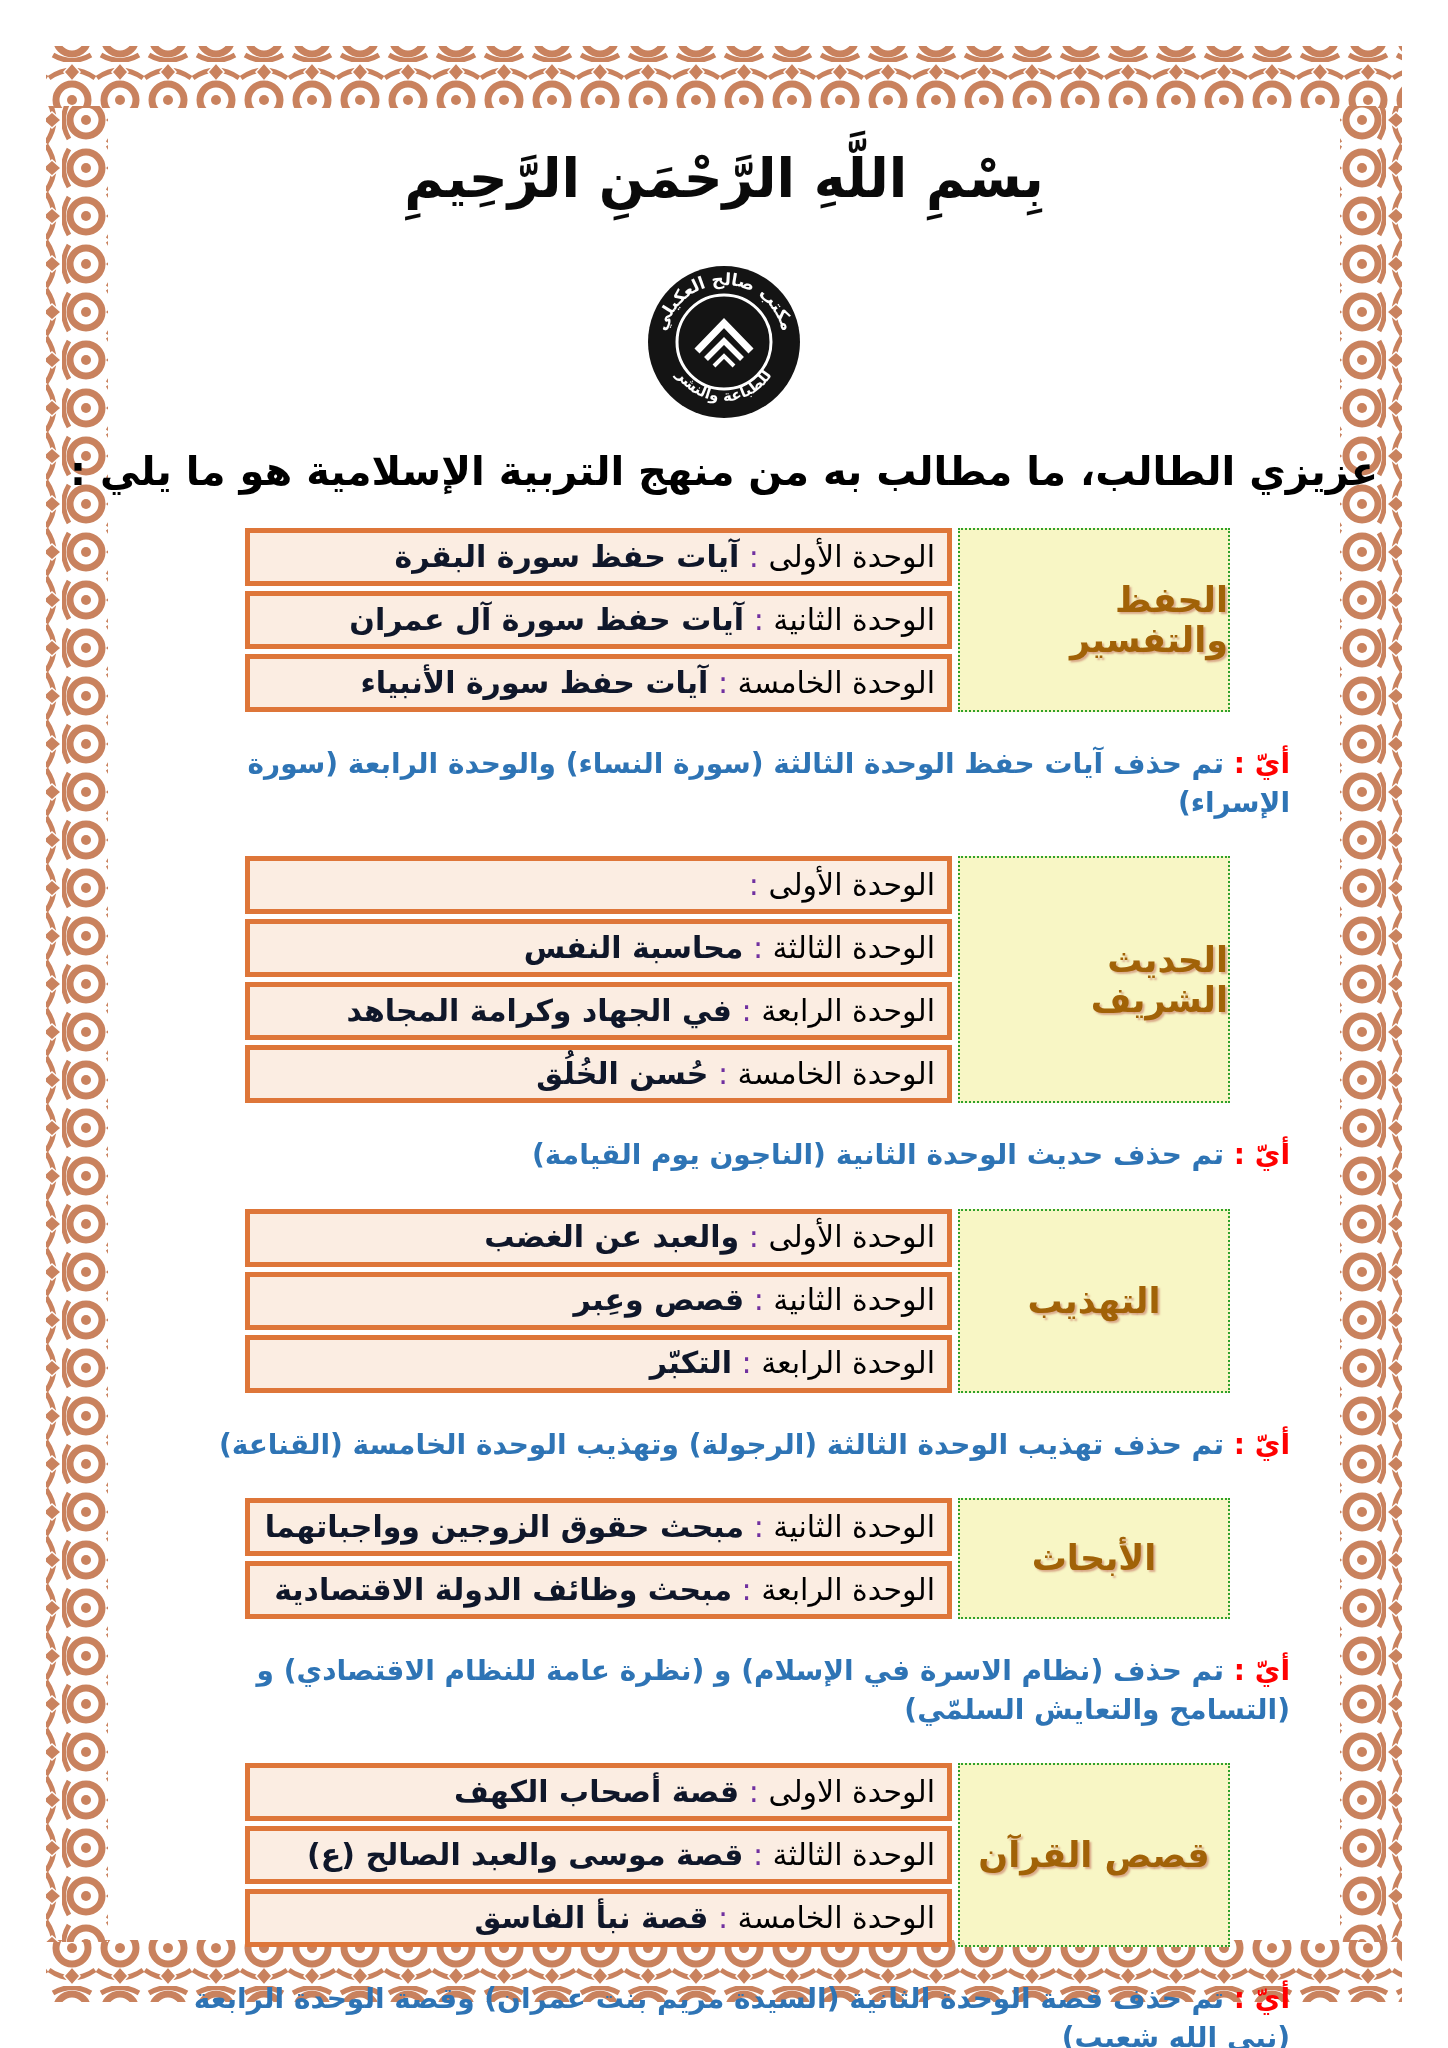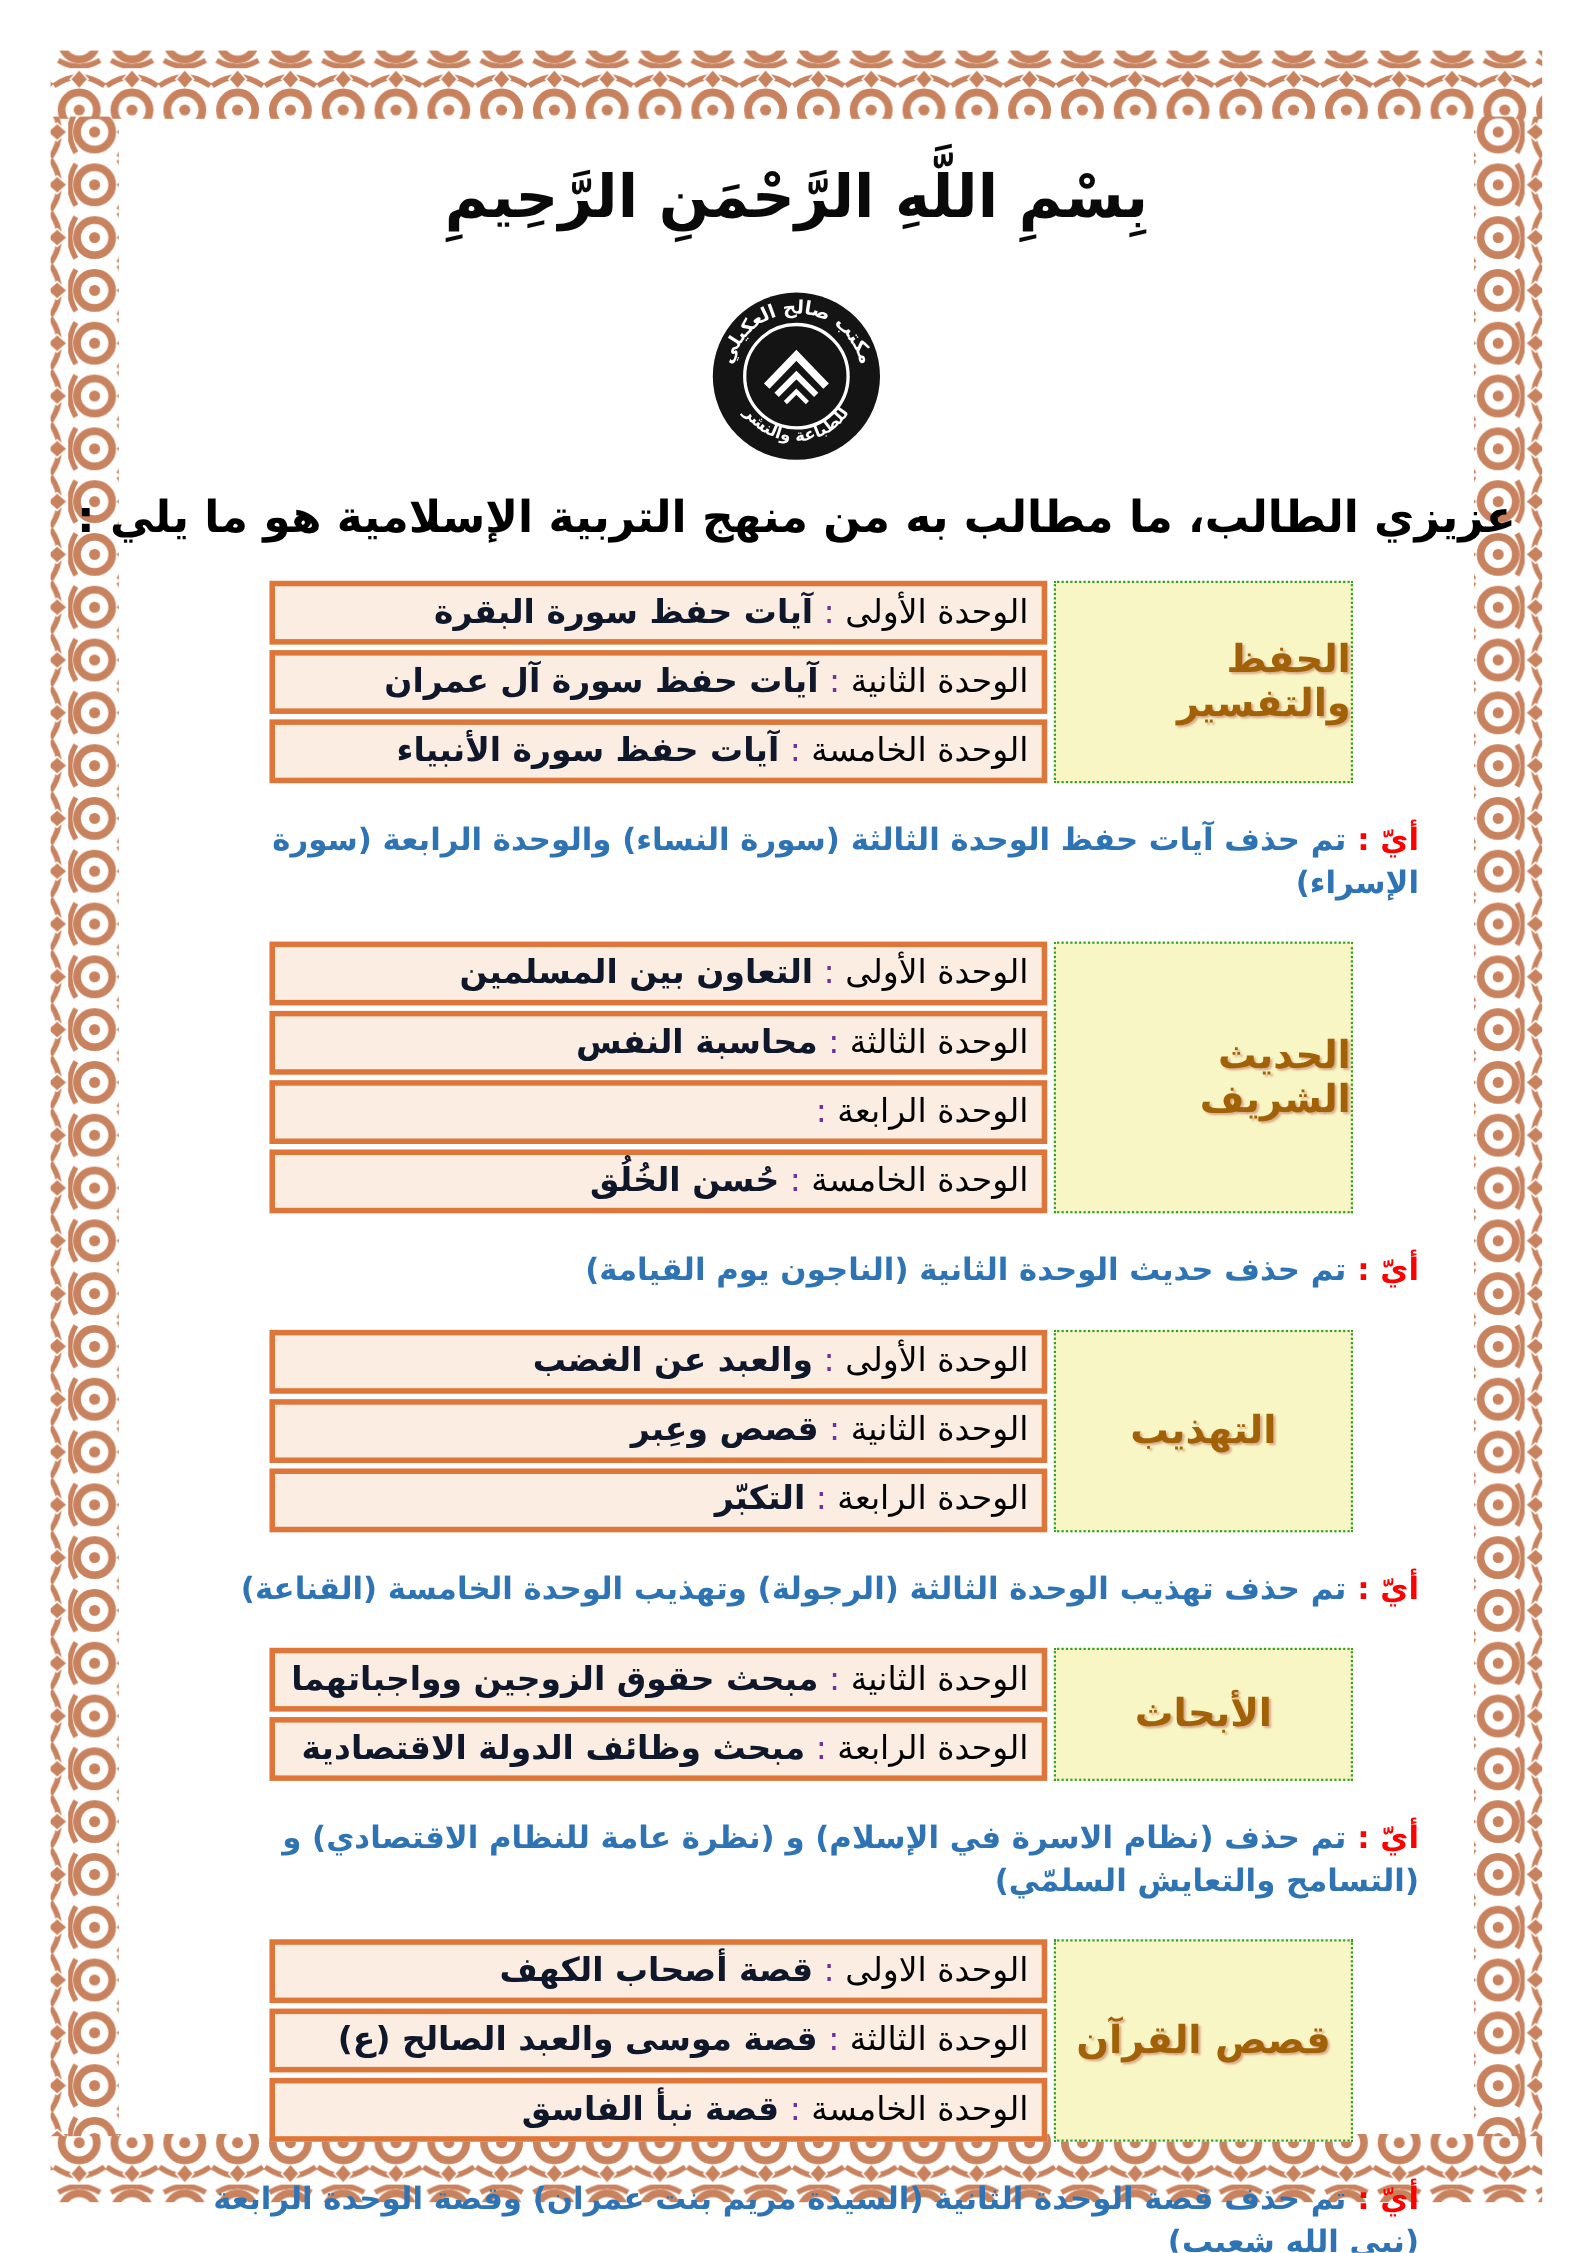--- a/index.html
+++ b/index.html
@@ -192,32 +192,32 @@
     <p class="note"><span class="note-prefix">أيّ</span><span class="note-prefix"> : </span><span>تم حذف آيات حفظ الوحدة الثالثة (سورة النساء) والوحدة الرابعة (سورة الإسراء)</span></p>
   </section>
 
   <section class="section">
     <div class="unit-table">
       <div class="title-box">الحديث الشريف</div>
       <div class="rows">
   <div class="row">
               <span class="unit">الوحدة الأولى</span>
               <span class="sep"> : </span>
-              <span class="rcontent">التعاون بين المسلمين</span>
             </div>
 
   <div class="row">
               <span class="unit">الوحدة الثالثة</span>
               <span class="sep"> : </span>
               <span class="rcontent">محاسبة النفس</span>
             </div>
 
   <div class="row">
               <span class="unit">الوحدة الرابعة</span>
               <span class="sep"> : </span>
+              <span class="rcontent">في الجهاد وكرامة المجاهد</span>
             </div>
 
   <div class="row">
               <span class="unit">الوحدة الخامسة</span>
               <span class="sep"> : </span>
               <span class="rcontent">حُسن الخُلُق</span>
             </div>
 </div>
     </div>
     <p class="note"><span class="note-prefix">أيّ</span><span class="note-prefix"> : </span><span>تم حذف حديث الوحدة الثانية (الناجون يوم القيامة)</span></p>

